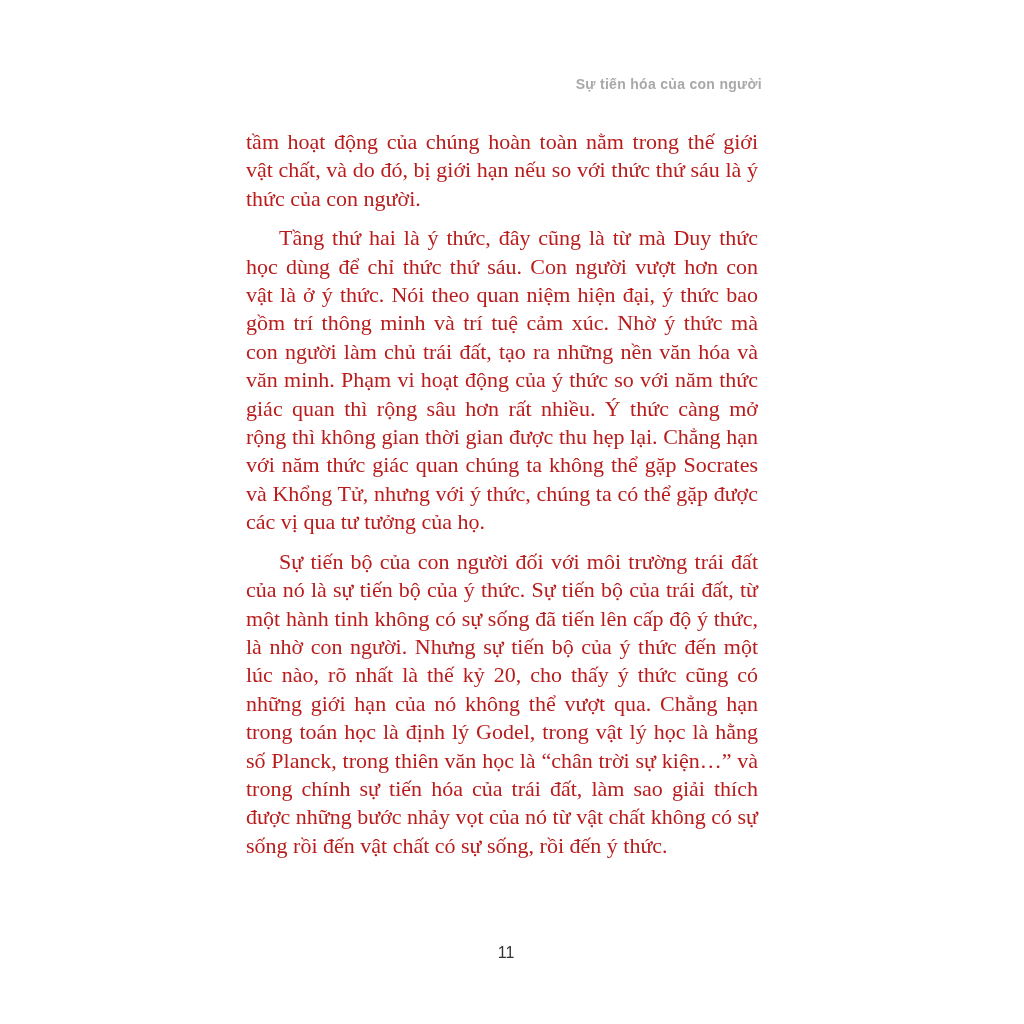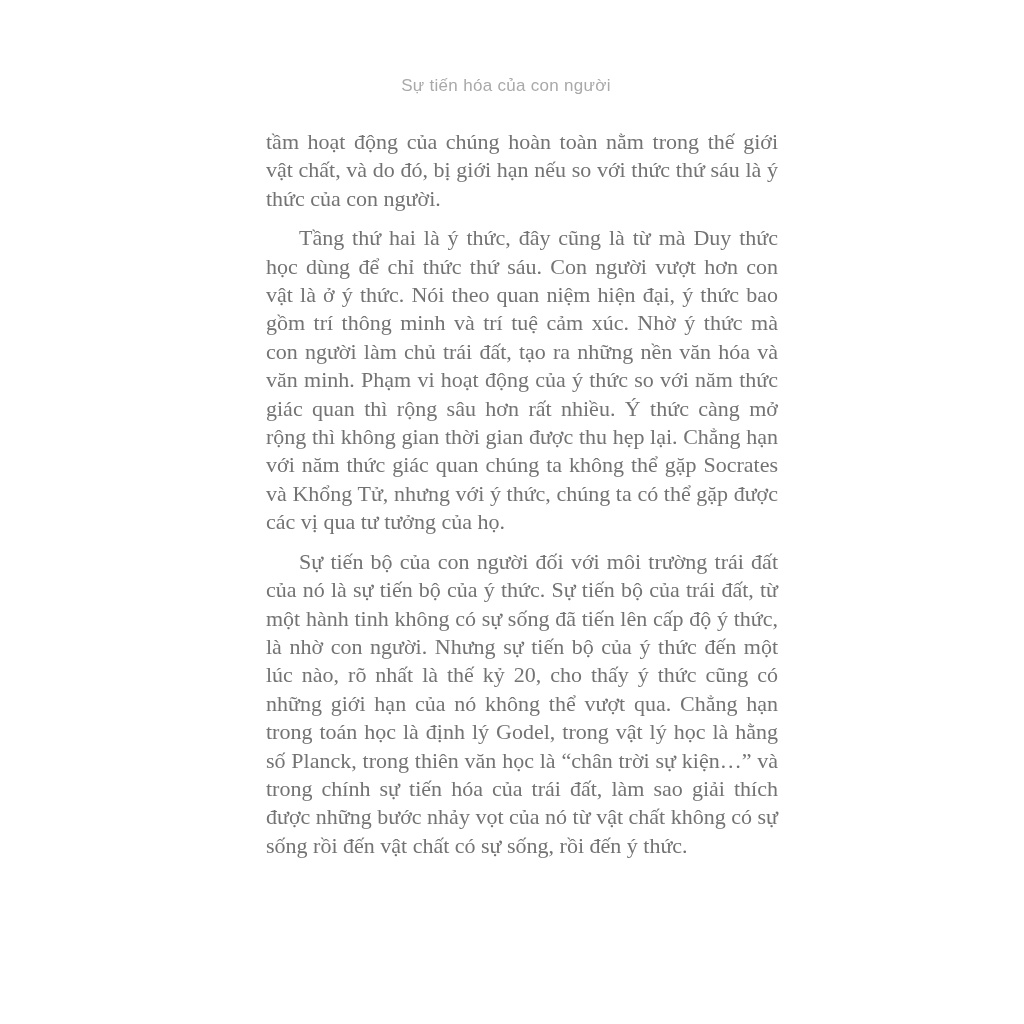--- a/index.html
+++ b/index.html
@@ -12,36 +12,36 @@
     width: 1024px;
     height: 1024px;
     background: #ffffff;
     overflow: hidden;
   }
   .running-header {
     position: absolute;
     top: 76px;
     left: 250px;
     width: 512px;
-    text-align: center;
+    text-align: right;
     font-family: "Liberation Sans", "DejaVu Sans", sans-serif;
-    font-size: 17px;
-    font-weight: 400;
+    font-size: 14px;
+    font-weight: 700;
     color: #a9a9a9;
     letter-spacing: 0.3px;
   }
   .text-block {
     position: absolute;
     top: 128px;
-    left: 266px;
+    left: 246px;
     width: 512px;
     font-family: "Liberation Serif", "DejaVu Serif", serif;
     font-size: 22px;
     line-height: 28.4px;
-    color: #737373;
+    color: #b91c1c;
     text-align: justify;
   }
   .para {
     margin: 0 0 11px 0;
     text-indent: 33px;
   }
   .para.no-indent {
     text-indent: 0;
   }
   .para:last-child {
@@ -63,13 +63,14 @@
 
 <div class="book-page">
   <div class="running-header">Sự tiến hóa của con người</div>
 
   <div class="text-block">
     <p class="para no-indent">tầm hoạt động của chúng hoàn toàn nằm trong thế giới vật chất, và do đó, bị giới hạn nếu so với thức thứ sáu là ý thức của con người.</p>
     <p class="para">Tầng thứ hai là ý thức, đây cũng là từ mà Duy thức học dùng để chỉ thức thứ sáu. Con người vượt hơn con vật là ở ý thức. Nói theo quan niệm hiện đại, ý thức bao gồm trí thông minh và trí tuệ cảm xúc. Nhờ ý thức mà con người làm chủ trái đất, tạo ra những nền văn hóa và văn minh. Phạm vi hoạt động của ý thức so với năm thức giác quan thì rộng sâu hơn rất nhiều. Ý thức càng mở rộng thì không gian thời gian được thu hẹp lại. Chẳng hạn với năm thức giác quan chúng ta không thể gặp Socrates và Khổng Tử, nhưng với ý thức, chúng ta có thể gặp được các vị qua tư tưởng của họ.</p>
     <p class="para">Sự tiến bộ của con người đối với môi trường trái đất của nó là sự tiến bộ của ý thức. Sự tiến bộ của trái đất, từ một hành tinh không có sự sống đã tiến lên cấp độ ý thức, là nhờ con người. Nhưng sự tiến bộ của ý thức đến một lúc nào, rõ nhất là thế kỷ 20, cho thấy ý thức cũng có những giới hạn của nó không thể vượt qua. Chẳng hạn trong toán học là định lý Godel, trong vật lý học là hằng số Planck, trong thiên văn học là “chân trời sự kiện…” và trong chính sự tiến hóa của trái đất, làm sao giải thích được những bước nhảy vọt của nó từ vật chất không có sự sống rồi đến vật chất có sự sống, rồi đến ý thức.</p>
   </div>
 
+  <div class="page-number">11</div>
 </div>
 
 </body></html>

